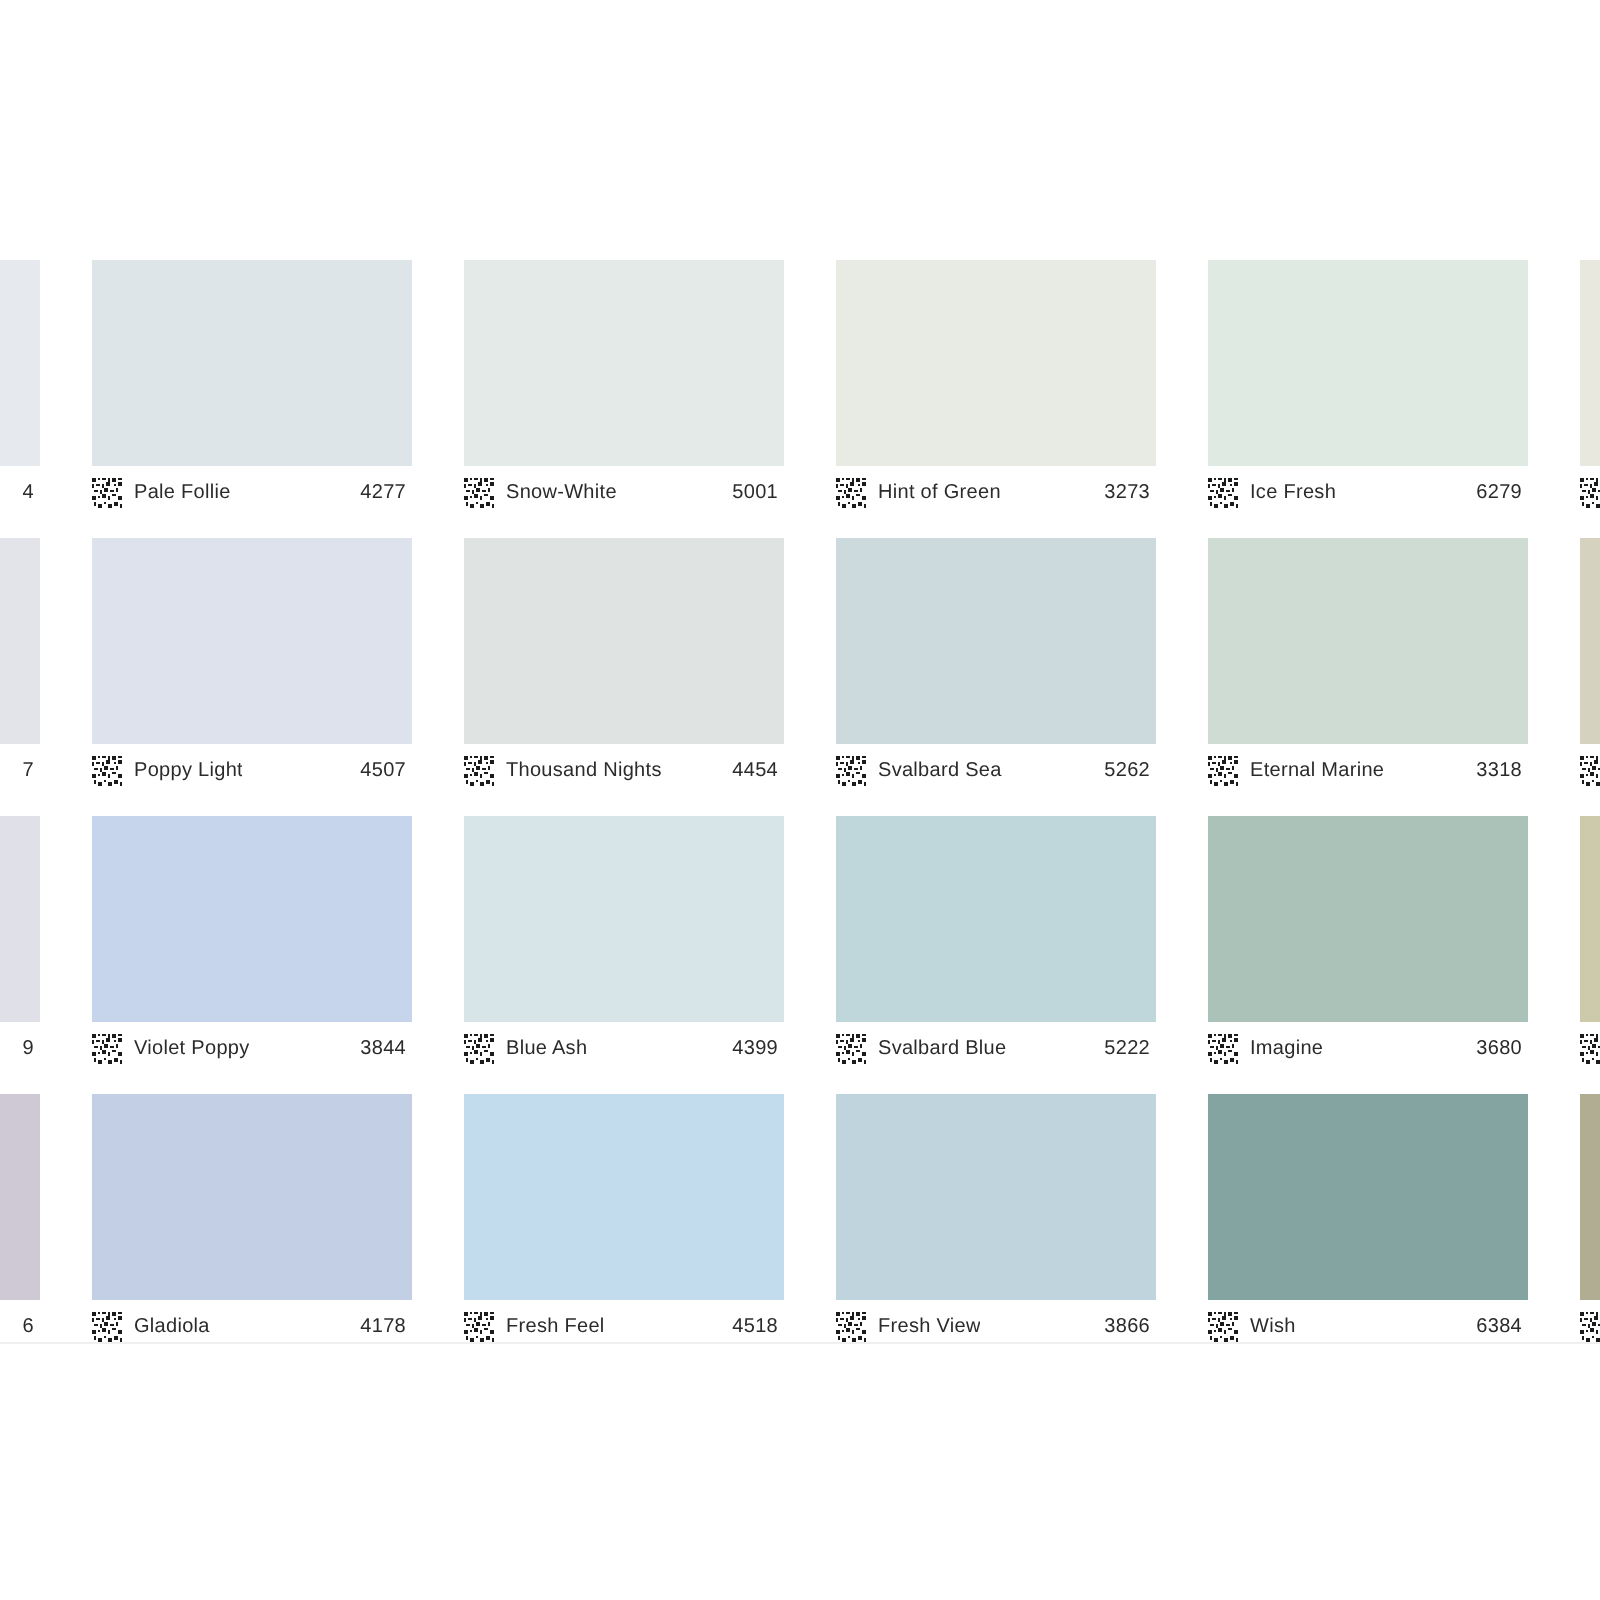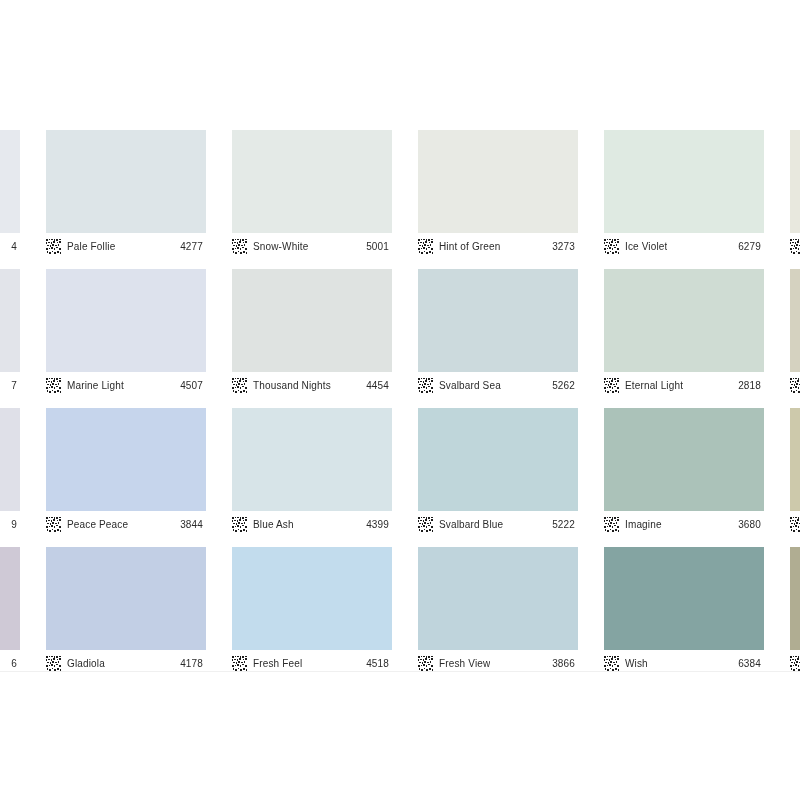--- a/index.html
+++ b/index.html
@@ -279,21 +279,21 @@
           <rect x="10" y="8" width="2" height="1" fill="#1b1b1b"></rect>
           <rect x="13" y="9" width="2" height="2" fill="#1b1b1b"></rect>
           <rect x="1" y="12" width="1" height="2" fill="#1b1b1b"></rect>
           <rect x="3" y="13" width="2" height="2" fill="#1b1b1b"></rect>
           <rect x="6" y="12" width="1" height="1" fill="#1b1b1b"></rect>
           <rect x="8" y="13" width="2" height="2" fill="#1b1b1b"></rect>
           <rect x="11" y="12" width="2" height="2" fill="#1b1b1b"></rect>
           <rect x="14" y="13" width="1" height="2" fill="#1b1b1b"></rect>
         </svg>
       </span>
-      <span class="swatch-name">Ice Violet</span>
+      <span class="swatch-name">Ice Fresh</span>
       <span class="swatch-code">6279</span>
     </div>
   </div>
       <div class="swatch-card">
     <div class="swatch-color" style="background-color: rgb(232, 232, 222);"></div>
     <div class="swatch-meta">
       <span class="qr-icon">
         <svg viewBox="0 0 15 15" xmlns="http://www.w3.org/2000/svg" aria-hidden="true">
           <rect x="0" y="0" width="15" height="15" fill="#ffffff"></rect>
           <rect x="0" y="0" width="2" height="2" fill="#1b1b1b"></rect>
@@ -367,21 +367,21 @@
           <rect x="10" y="8" width="2" height="1" fill="#1b1b1b"></rect>
           <rect x="13" y="9" width="2" height="2" fill="#1b1b1b"></rect>
           <rect x="1" y="12" width="1" height="2" fill="#1b1b1b"></rect>
           <rect x="3" y="13" width="2" height="2" fill="#1b1b1b"></rect>
           <rect x="6" y="12" width="1" height="1" fill="#1b1b1b"></rect>
           <rect x="8" y="13" width="2" height="2" fill="#1b1b1b"></rect>
           <rect x="11" y="12" width="2" height="2" fill="#1b1b1b"></rect>
           <rect x="14" y="13" width="1" height="2" fill="#1b1b1b"></rect>
         </svg>
       </span>
-      <span class="swatch-name">Marine Light</span>
+      <span class="swatch-name">Poppy Light</span>
       <span class="swatch-code">4507</span>
     </div>
   </div>
       <div class="swatch-card">
     <div class="swatch-color" style="background-color: rgb(223, 227, 225);"></div>
     <div class="swatch-meta">
       <span class="qr-icon">
         <svg viewBox="0 0 15 15" xmlns="http://www.w3.org/2000/svg" aria-hidden="true">
           <rect x="0" y="0" width="15" height="15" fill="#ffffff"></rect>
           <rect x="0" y="0" width="2" height="2" fill="#1b1b1b"></rect>
@@ -490,22 +490,22 @@
           <rect x="10" y="8" width="2" height="1" fill="#1b1b1b"></rect>
           <rect x="13" y="9" width="2" height="2" fill="#1b1b1b"></rect>
           <rect x="1" y="12" width="1" height="2" fill="#1b1b1b"></rect>
           <rect x="3" y="13" width="2" height="2" fill="#1b1b1b"></rect>
           <rect x="6" y="12" width="1" height="1" fill="#1b1b1b"></rect>
           <rect x="8" y="13" width="2" height="2" fill="#1b1b1b"></rect>
           <rect x="11" y="12" width="2" height="2" fill="#1b1b1b"></rect>
           <rect x="14" y="13" width="1" height="2" fill="#1b1b1b"></rect>
         </svg>
       </span>
-      <span class="swatch-name">Eternal Light</span>
-      <span class="swatch-code">2818</span>
+      <span class="swatch-name">Eternal Marine</span>
+      <span class="swatch-code">3318</span>
     </div>
   </div>
       <div class="swatch-card">
     <div class="swatch-color" style="background-color: rgb(213, 210, 192);"></div>
     <div class="swatch-meta">
       <span class="qr-icon">
         <svg viewBox="0 0 15 15" xmlns="http://www.w3.org/2000/svg" aria-hidden="true">
           <rect x="0" y="0" width="15" height="15" fill="#ffffff"></rect>
           <rect x="0" y="0" width="2" height="2" fill="#1b1b1b"></rect>
           <rect x="3" y="0" width="1" height="1" fill="#1b1b1b"></rect>
@@ -578,21 +578,21 @@
           <rect x="10" y="8" width="2" height="1" fill="#1b1b1b"></rect>
           <rect x="13" y="9" width="2" height="2" fill="#1b1b1b"></rect>
           <rect x="1" y="12" width="1" height="2" fill="#1b1b1b"></rect>
           <rect x="3" y="13" width="2" height="2" fill="#1b1b1b"></rect>
           <rect x="6" y="12" width="1" height="1" fill="#1b1b1b"></rect>
           <rect x="8" y="13" width="2" height="2" fill="#1b1b1b"></rect>
           <rect x="11" y="12" width="2" height="2" fill="#1b1b1b"></rect>
           <rect x="14" y="13" width="1" height="2" fill="#1b1b1b"></rect>
         </svg>
       </span>
-      <span class="swatch-name">Peace Peace</span>
+      <span class="swatch-name">Violet Poppy</span>
       <span class="swatch-code">3844</span>
     </div>
   </div>
       <div class="swatch-card">
     <div class="swatch-color" style="background-color: rgb(215, 228, 232);"></div>
     <div class="swatch-meta">
       <span class="qr-icon">
         <svg viewBox="0 0 15 15" xmlns="http://www.w3.org/2000/svg" aria-hidden="true">
           <rect x="0" y="0" width="15" height="15" fill="#ffffff"></rect>
           <rect x="0" y="0" width="2" height="2" fill="#1b1b1b"></rect>

